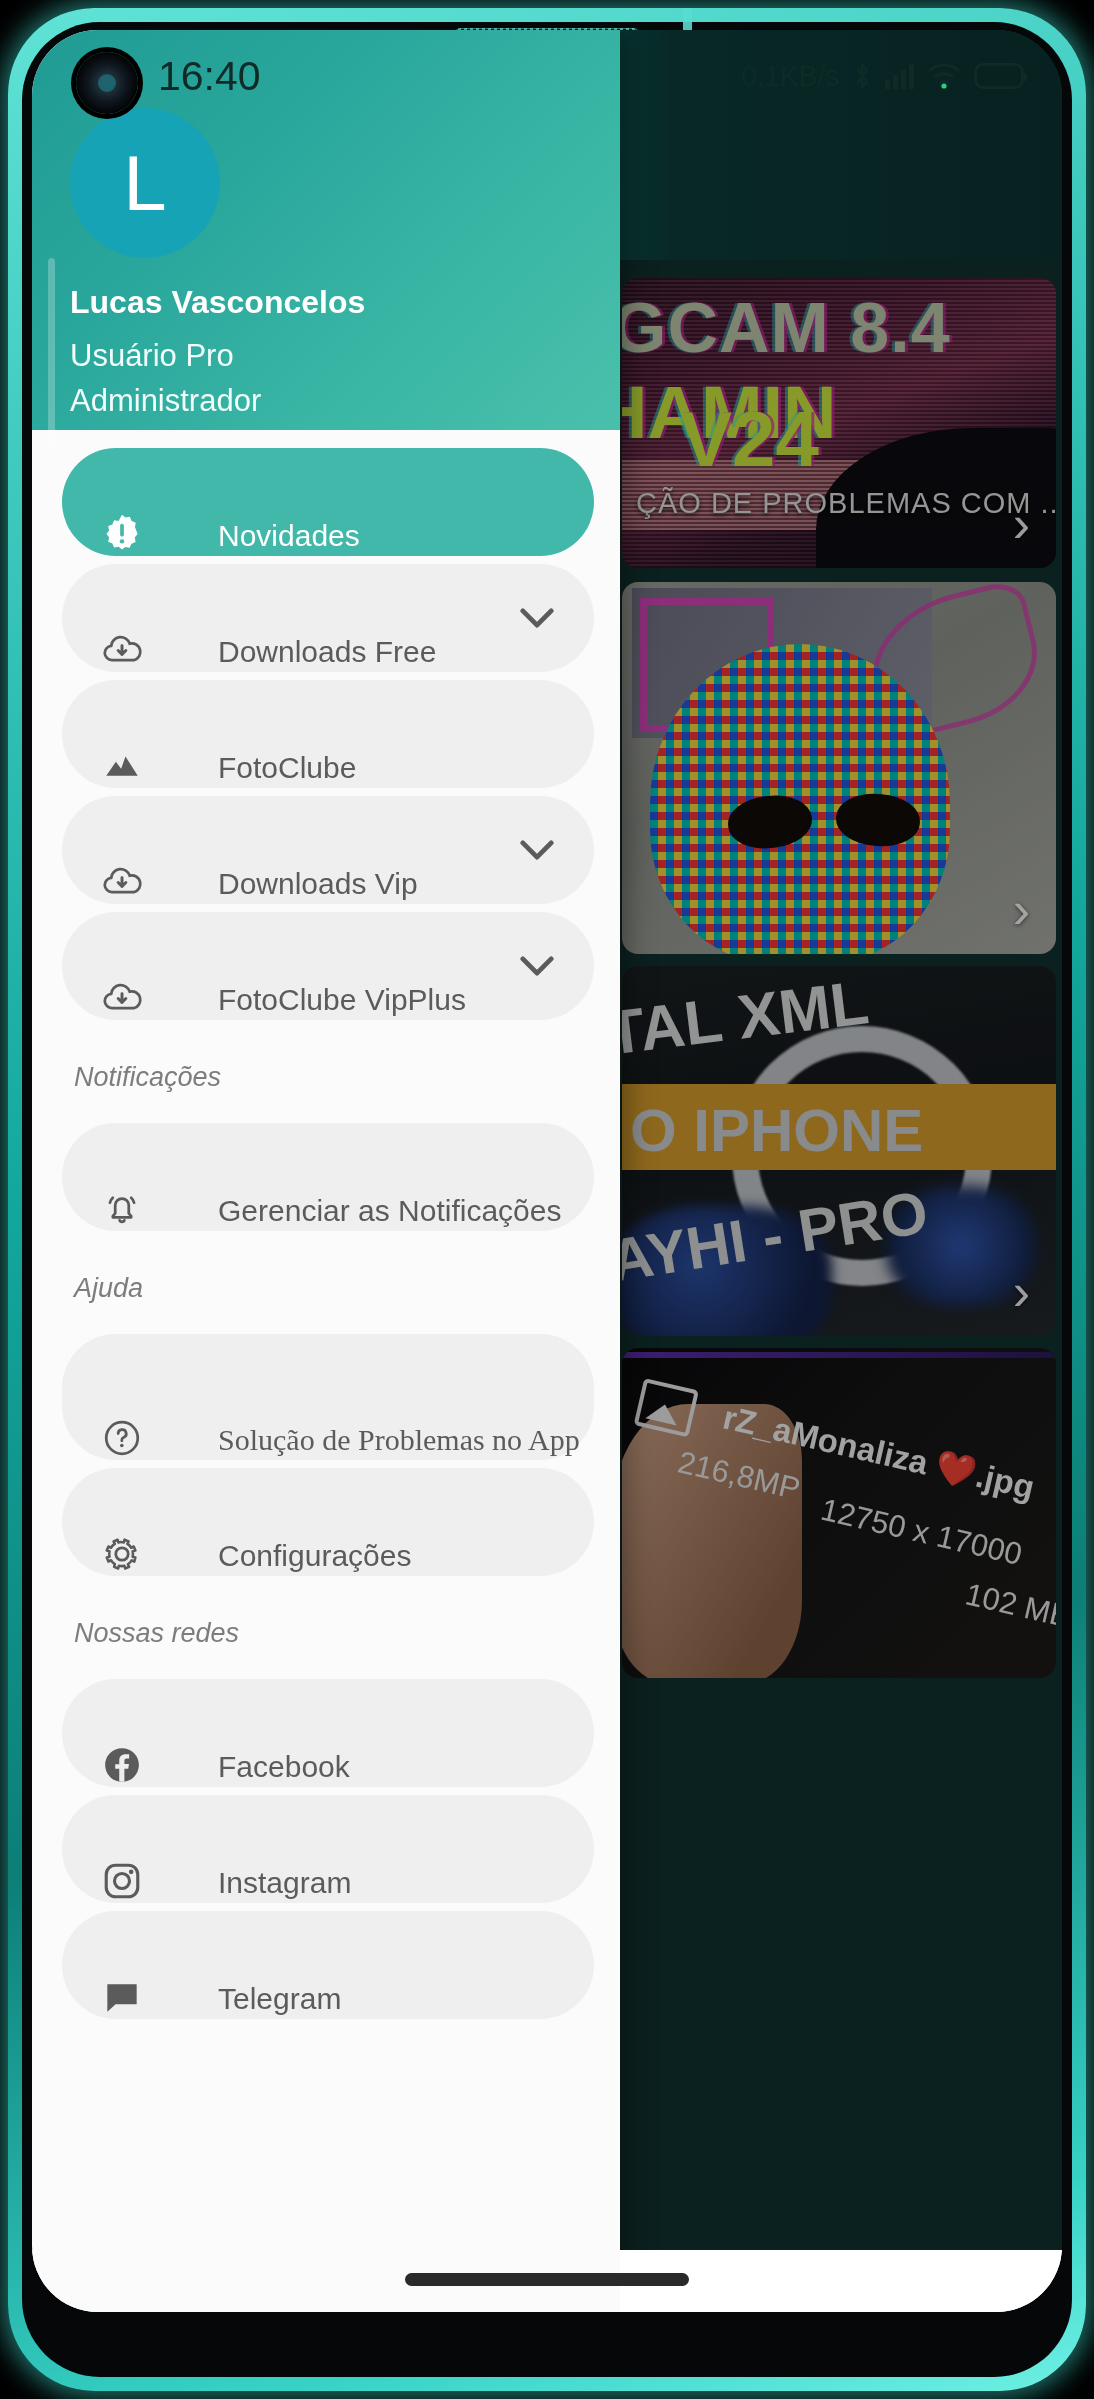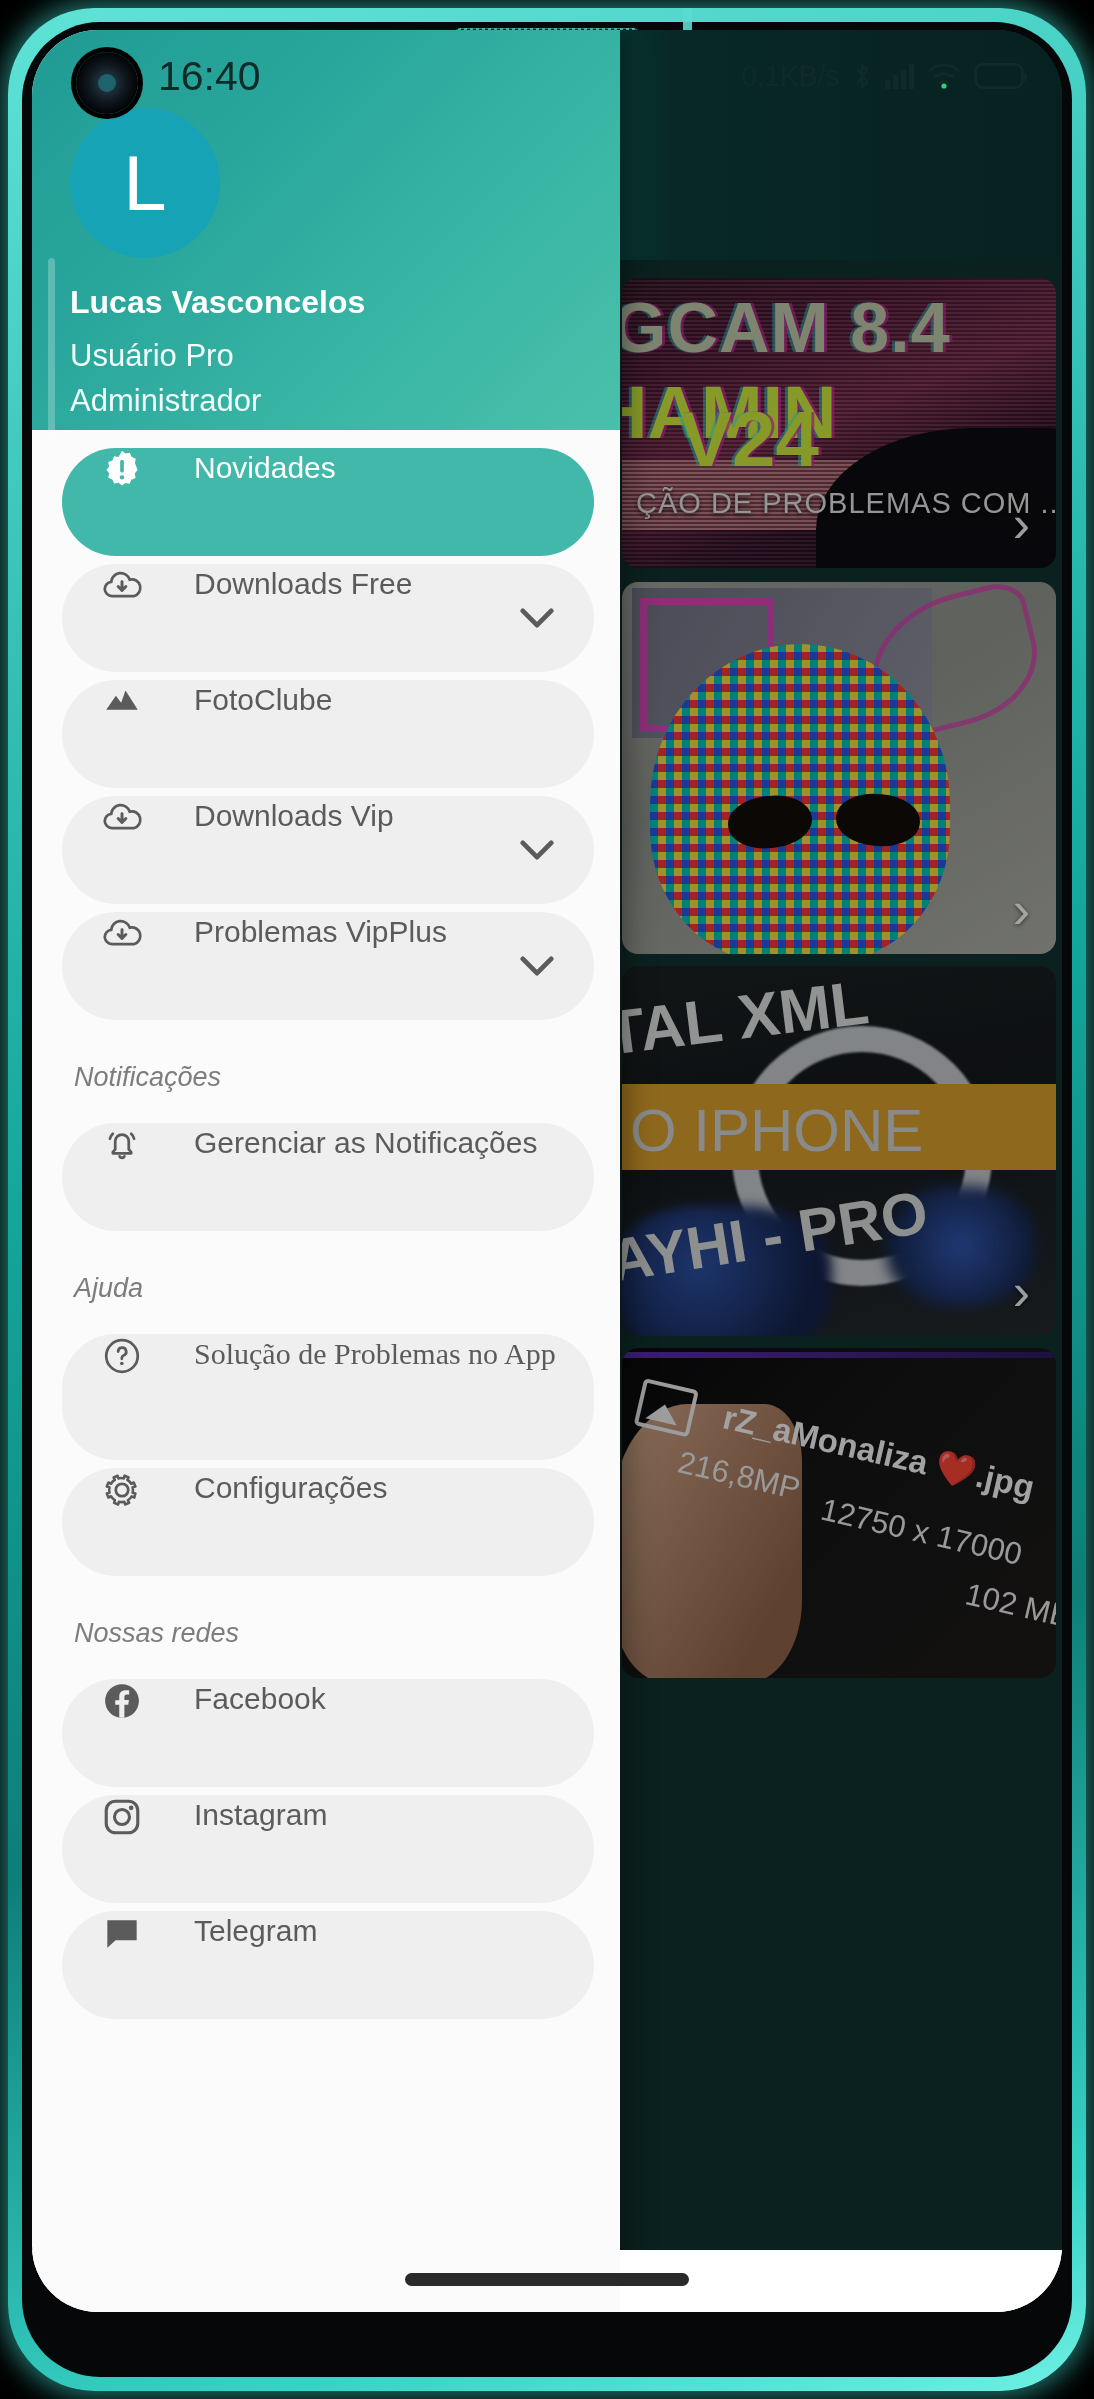--- a/index.html
+++ b/index.html
@@ -198,21 +198,21 @@
     position:absolute; left: 0; right: 0; top: 118px; height: 86px;
     background: #d19a2c;
   }
   #card-xml .tA {
     position:absolute; left: -16px; top: 16px;
     font-size: 62px; font-weight: 800; color: #d7d9d9;
     transform: rotate(-7deg); white-space: nowrap;
   }
   #card-xml .tB {
     position:absolute; left: 8px; top: 130px;
-    font-size: 60px; font-weight: 400; color: #c9ccce;
+    font-size: 60px; font-weight: 700; color: #c9ccce;
     white-space: nowrap;
   }
   #card-xml .tC {
     position:absolute; left: -14px; top: 236px;
     font-size: 60px; font-weight: 800; color: #d2d4d4;
     transform: rotate(-9deg); white-space: nowrap;
   }
 
   
   #card-file { top: 1318px; height: 330px; }
@@ -327,27 +327,28 @@
   }
   .user-name { color:#ffffff; font-size: 32px; font-weight: 700; margin-bottom: 13px; }
   .user-sub  { color:#f0fdfb; font-size: 31px; font-weight: 400; line-height: 1.45; }
 
   #drawer-body {
     flex: 1 1 auto;
     padding: 18px 0 0 0;
     overflow: hidden;
   }
   .nav-item {
-    display:flex; align-items:flex-start;
+    display:flex; align-items:flex-end;
     height: 108px;
     margin: 0 26px 8px 30px;
     padding-left: 32px;
     border-radius: 54px;
     background: #efefef;
     position: relative;
+    gap: 24px;
   }
   .nav-item.tall { height: 126px; font-family: Liberation Serif, serif; }
   .nav-item.active {
     background: #41b8a9;
     margin-left: 30px; margin-right: 26px;
   }
   .nav-item.active .nav-label { color:#ffffff; }
   .nav-item .nav-icon {
     width: 56px; display:flex; align-items:center; justify-content:center;
     flex: none;
@@ -532,21 +533,21 @@
           </svg>
         </div>
 
         <div class="nav-item">
           <span class="nav-icon">
             <svg width="44" height="44" viewBox="0 0 24 24">
               <path d="M18.5 17.5H6.5a3.9 3.9 0 0 1-.4-7.78 5.2 5.2 0 0 1 10.1-1.2 3.6 3.6 0 0 1 2.3 8.98z" fill="none" stroke="#5b5b5b" stroke-width="1.5"></path>
               <path d="M12 9.6v4.6M9.9 12.3L12 14.4l2.1-2.1" fill="none" stroke="#5b5b5b" stroke-width="1.6" stroke-linecap="round" stroke-linejoin="round"></path>
             </svg>
           </span>
-          <span class="nav-label">Problemas VipPlus</span>
+          <span class="nav-label">FotoClube VipPlus</span>
           <svg class="chevron" viewBox="0 0 24 14">
             <path d="M2 2l10 10L22 2" fill="none" stroke="#5b5b5b" stroke-width="3.4" stroke-linecap="round" stroke-linejoin="round"></path>
           </svg>
         </div>
 
         <div class="section-title">Notificações</div>
         <div class="nav-item">
           <span class="nav-icon">
             <svg width="44" height="44" viewBox="0 0 24 24">
               <path d="M7 16.5h10v-.6l-1.3-1.5V10a3.7 3.7 0 0 0-7.4 0v4.4L7 15.9z" fill="none" stroke="#5b5b5b" stroke-width="1.5" stroke-linejoin="round"></path>

